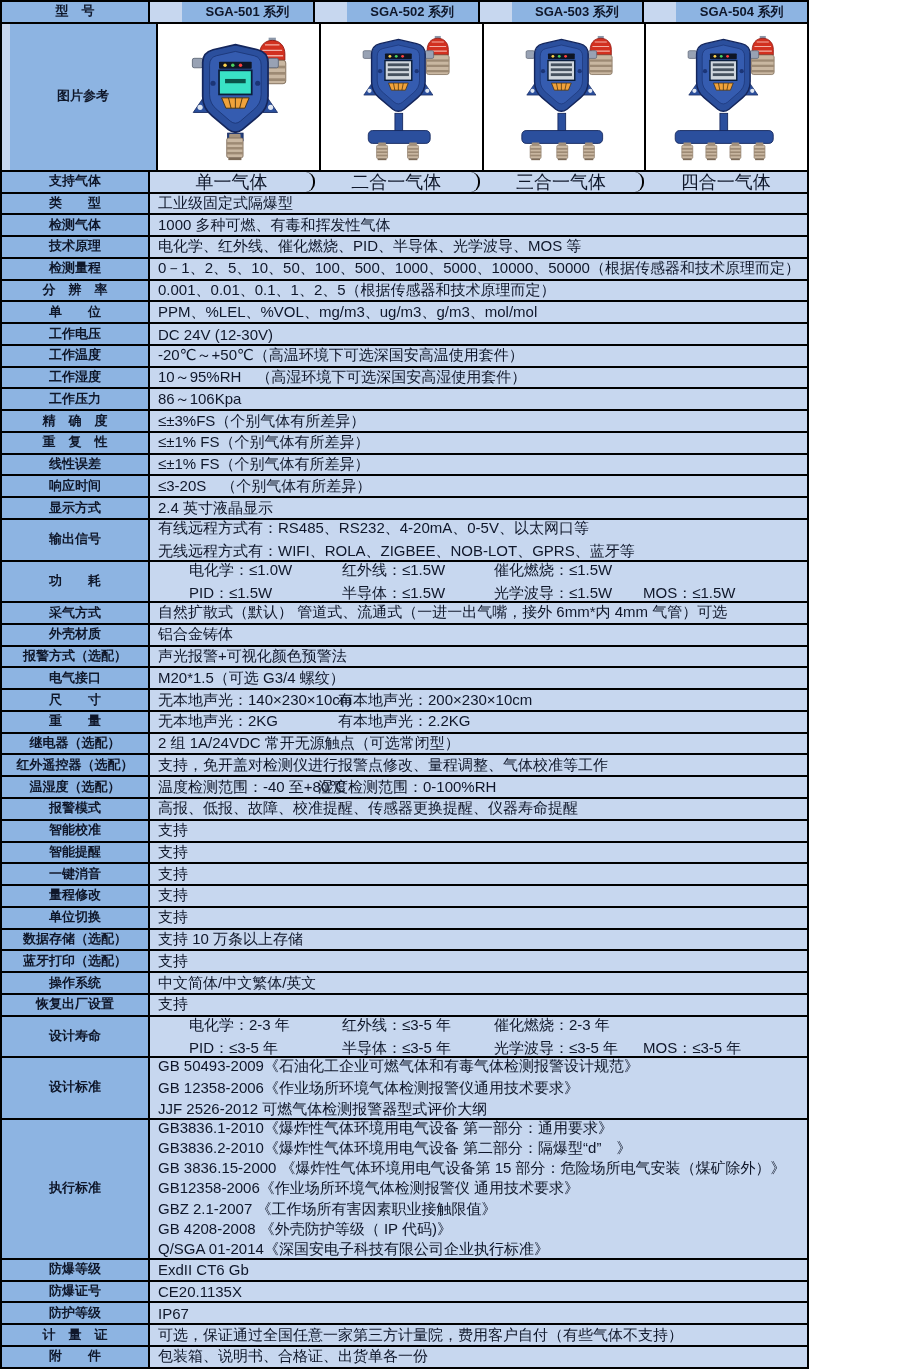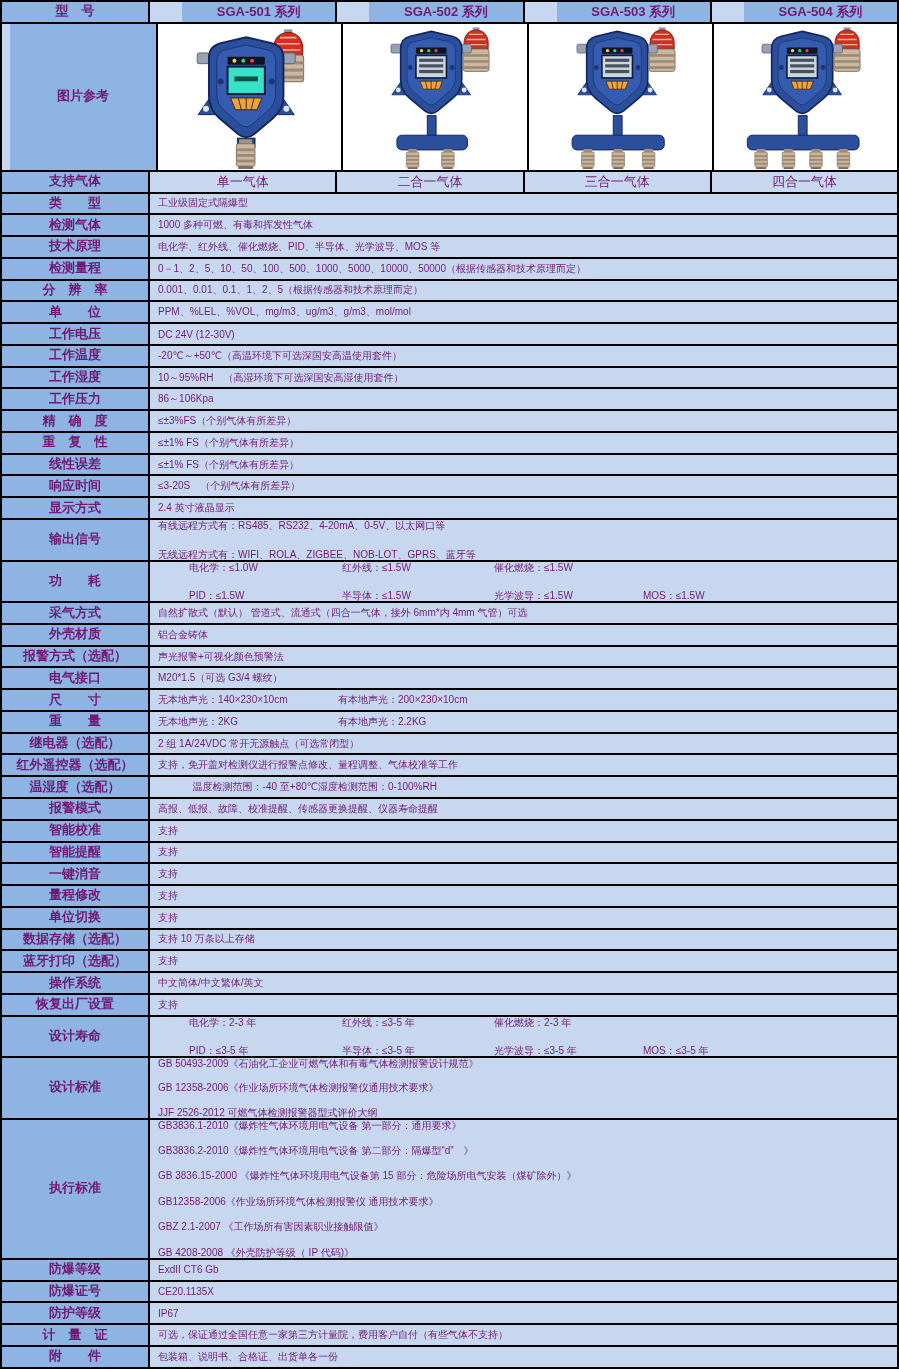--- a/index.html
+++ b/index.html
@@ -1,53 +1,53 @@
 <!DOCTYPE html>
 <html><head>
 <meta charset="utf-8">
 <style>
   html,body{margin:0;padding:0;background:#fff;}
   .spec-table{
-    width:899px;height:1369px;box-sizing:border-box;
+    width:809px;height:1369px;box-sizing:border-box;
     border:2px solid #000;background:#C7D7EF;
     display:flex;flex-direction:column;
     font-family:"Liberation Sans","DejaVu Sans",sans-serif;
-    color:#701a75;
+    color:#0f172a;
   }
   .row{display:flex;flex:1 1 0;border-top:2px solid #000;min-height:0;overflow:hidden;}
   .row:first-child{border-top:none;}
   .row.h2{flex:2 1 0;}
   .row.h3{flex:3 1 0;}
   .row.h7{flex:7 1 0;}
   .row.img{flex:0 0 146px;padding-left:8px;}
   .label{
     flex:0 0 148px;box-sizing:border-box;border-right:2px solid #000;
     background:#8DB4E2;display:flex;align-items:center;justify-content:center;
     font-weight:bold;font-size:13px;text-align:center;line-height:1.15;padding:0 3px;
   }
   .value{
     flex:1 1 0;min-width:0;display:flex;align-items:center;
-    padding:0 8px;font-size:10px;overflow:hidden;white-space:nowrap;
+    padding:0 8px;font-size:15px;overflow:hidden;white-space:nowrap;
   }
   .vcol{flex-direction:column;align-items:stretch;justify-content:space-between;}
   .line{display:flex;white-space:nowrap;line-height:1.1;}
   .w120{display:inline-block;width:120px;flex:0 0 120px;padding-left:31px;}
   .w152{display:inline-block;width:152px;flex:0 0 152px;margin-left:33px;}
   .w149{display:inline-block;width:149px;flex:0 0 149px;}
   .w180{display:inline-block;width:180px;flex:0 0 180px;}
   .w160{display:inline-block;width:160px;flex:0 0 160px;text-align:right;}
   .hcell{
     flex:1 1 0;background:#8DB4E2;border-right:2px solid #000;
     display:flex;align-items:center;justify-content:center;
     font-weight:bold;font-size:13px;margin-left:32px;
   }
   .hcell:last-child,.ccell:last-child,.imgcell:last-child{border-right:none;}
   .ccell{
     flex:1 1 0;border-right:2px solid #000;
-    display:flex;align-items:center;justify-content:center;font-size:13px;
+    display:flex;align-items:center;justify-content:center;font-size:18px;border-radius:9px;
   }
   .imgcell{
     flex:1 1 0;border-right:2px solid #000;background:#fff;
     display:flex;align-items:center;justify-content:center;overflow:hidden;
   }
   .imgcell svg{width:100%;height:100%;display:block;}
   .hidden-defs{position:absolute;width:0;height:0;overflow:hidden;}
 </style>
 </head>
 <body>
@@ -260,21 +260,21 @@
         <span class="w120">PID：≤1.5W</span>
         <span class="w152">半导体：≤1.5W</span>
         <span class="w149">光学波导：≤1.5W</span>
         <span>MOS：≤1.5W</span>
       </div>
     </div>
   </div>
 
   <div class="row">
       <div class="label">采气方式</div>
-      <div class="value">自然扩散式（默认） 管道式、流通式（四合一气体，接外 6mm*内 4mm 气管）可选</div>
+      <div class="value">自然扩散式（默认） 管道式、流通式（一进一出气嘴，接外 6mm*内 4mm 气管）可选</div>
     </div>
   <div class="row">
       <div class="label">外壳材质</div>
       <div class="value">铝合金铸体</div>
     </div>
   <div class="row">
       <div class="label">报警方式（选配）</div>
       <div class="value">声光报警+可视化颜色预警法</div>
     </div>
   <div class="row">
@@ -384,20 +384,21 @@
 
   <div class="row h7">
     <div class="label">执行标准</div>
     <div class="value vcol">
       <div class="line">GB3836.1-2010《爆炸性气体环境用电气设备 第一部分：通用要求》</div>
       <div class="line">GB3836.2-2010《爆炸性气体环境用电气设备 第二部分：隔爆型“d”　》</div>
       <div class="line">GB 3836.15-2000 《爆炸性气体环境用电气设备第 15 部分：危险场所电气安装（煤矿除外）》</div>
       <div class="line">GB12358-2006《作业场所环境气体检测报警仪 通用技术要求》</div>
       <div class="line">GBZ 2.1-2007 《工作场所有害因素职业接触限值》</div>
       <div class="line">GB 4208-2008 《外壳防护等级（ IP 代码)》</div>
+      <div class="line">Q/SGA 01-2014《深国安电子科技有限公司企业执行标准》</div>
     </div>
   </div>
 
   <div class="row">
       <div class="label">防爆等级</div>
       <div class="value">ExdII CT6 Gb</div>
     </div>
   <div class="row">
       <div class="label">防爆证号</div>
       <div class="value">CE20.1135X</div>

